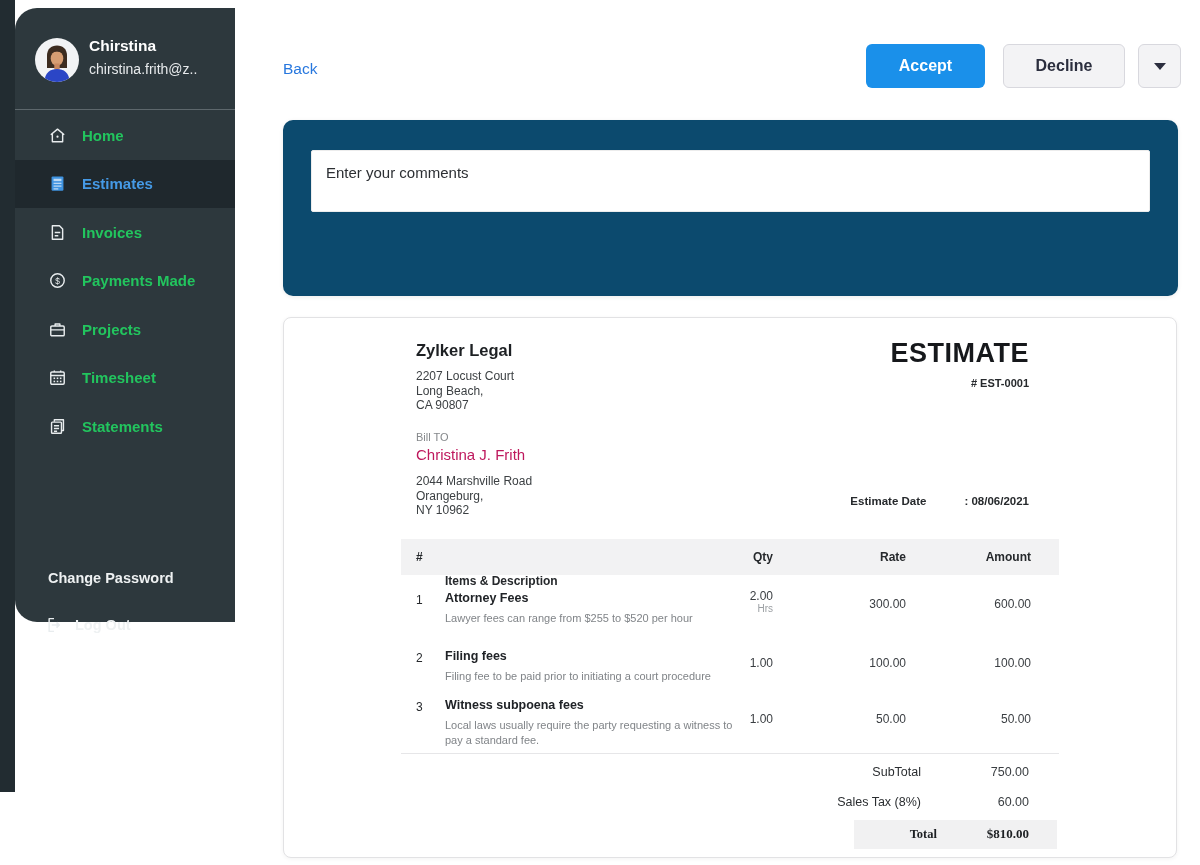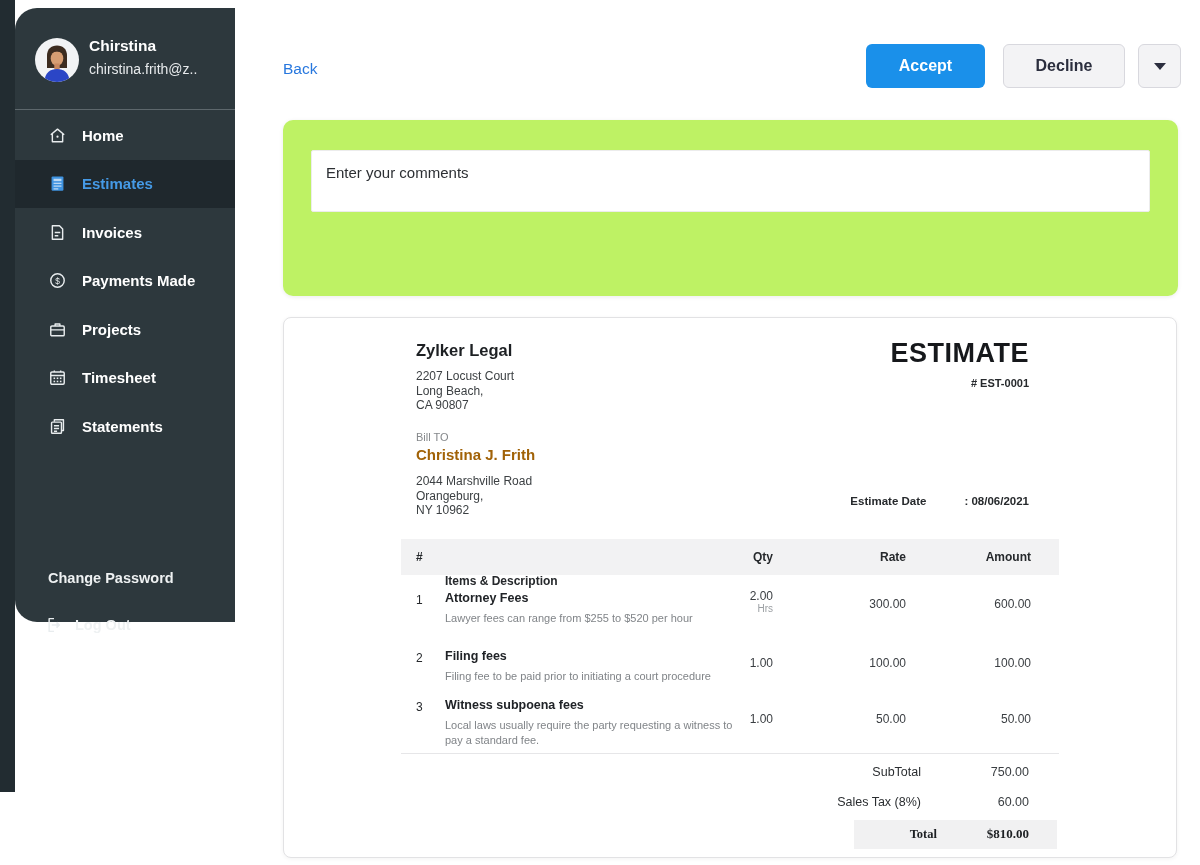--- a/index.html
+++ b/index.html
@@ -14,21 +14,21 @@
   .profile { position:absolute; left:0; top:0; width:100%; height:102px;
              border-bottom:1px solid #5d676c; }
   .avatar { position:absolute; left:20px; top:30px; width:44px; height:44px; }
   .user-name { position:absolute; left:74px; top:29px; font-size:15.5px; font-weight:700; color:#ffffff; }
   .user-email { position:absolute; left:74px; top:53px; font-size:14px; color:#e7eaec; }
 
   .nav { position:absolute; left:0; top:103px; width:100%; }
   .nav-item { position:relative; height:48.5px; display:flex; align-items:center;
               padding-left:33px; cursor:pointer; }
   .nav-item .icn { width:19px; height:19px; display:flex; align-items:center; justify-content:center; }
-  .nav-item .lbl { margin-left:15px; font-size:15px; font-weight:600; color:#ffffff; }
+  .nav-item .lbl { margin-left:15px; font-size:15px; font-weight:600; color:#22c55e; }
   .nav-item.active { background:#1f282d; }
   .nav-item.active .lbl { color:#459ae6; }
 
   .side-footer-link { position:absolute; left:33px; top:562px; font-size:14.5px; font-weight:600;
                       color:#eef1f2; cursor:pointer; }
   .logout-row { position:absolute; left:30px; top:608px; display:flex; align-items:center; cursor:pointer; }
   .logout-row .lbl { margin-left:12px; font-size:14.5px; font-weight:600; color:#eef1f2; }
 
   
   .back-link { left:283px; top:60px; font-size:15.5px; font-weight:500; color:#2777de; cursor:pointer; }
@@ -36,39 +36,39 @@
          font-size:16px; font-weight:600; cursor:pointer; border:none; font-family:inherit; }
   .btn-accept { left:866px; top:44px; width:119px; height:44px; background:#1a90ea; color:#fff; }
   .btn-decline { left:1003px; top:44px; width:122px; height:44px; background:#f3f3f5;
                  border:1px solid #d8d8de; color:#2b2e3e; }
   .btn-more { left:1138px; top:44px; width:43px; height:44px; background:#f3f3f5;
               border:1px solid #d8d8de; }
   .caret { width:0; height:0; border-left:6px solid transparent; border-right:6px solid transparent;
            border-top:7px solid #2b2e3e; }
 
   
-  .comment-panel { left:283px; top:120px; width:895px; height:176px; background:#bef264;
+  .comment-panel { left:283px; top:120px; width:895px; height:176px; background:#0c4a6e;
                    border-radius:10px; box-shadow:0 1px 4px rgba(0,0,0,0.08); }
   .comment-input { position:absolute; left:28px; top:30px; width:839px; height:62px;
                    border:1px solid #ececec; border-radius:2px; background:#fff;
                    font-family:inherit; font-size:15px; color:#2c2f33; padding:13px 14px; resize:none; }
   .comment-input::placeholder { color:#2c2f33; opacity:1; }
   .btn-add-comment { position:absolute; left:28px; top:113px; width:152px; height:38px;
                      background:#1a90ea; color:#fff; border:none; border-radius:4px;
                      font-family:inherit; font-size:14.5px; font-weight:600; cursor:pointer; }
 
   
   .estimate-card { left:283px; top:317px; width:894px; height:541px; background:#fff;
                    border:1px solid #e2e2e4; border-radius:8px; box-shadow:0 1px 4px rgba(0,0,0,0.05); }
   .company-name { left:132px; top:23px; font-size:16.5px; font-weight:700; color:#1d2023; }
   .company-address { left:132px; top:51px; font-size:12px; color:#3c4043; line-height:14.5px; }
   .doc-title { right:147px; top:20px; font-size:27px; font-weight:700; letter-spacing:0.5px; color:#16181b; }
   .doc-number { right:147px; top:59px; font-size:11px; font-weight:700; color:#26292c; }
   .billto-label { left:132px; top:113px; font-size:11px; color:#85888b; }
-  .billto-name { left:132px; top:128px; font-size:15px; font-weight:700; color:#a16207; }
+  .billto-name { left:132px; top:128px; font-size:15px; font-weight:400; color:#be185d; }
   .billto-address { left:132px; top:156px; font-size:12px; color:#3c4043; line-height:14.5px; }
   .date-row { right:147px; top:177px; display:flex; }
   .date-label { font-size:11.5px; font-weight:600; color:#26292c; margin-right:38px; }
   .date-value { font-size:11.5px; font-weight:600; color:#26292c; }
 
   .itable { left:117px; top:221px; width:658px; }
   .thead { position:relative; height:36px; background:#f2f2f3; }
   .th { position:absolute; top:11px; font-size:12px; font-weight:600; color:#26292c; }
   .h-num { left:15px; } .h-item { left:44px;margin-top:24px; }
   .right-cell { text-align:right; }

